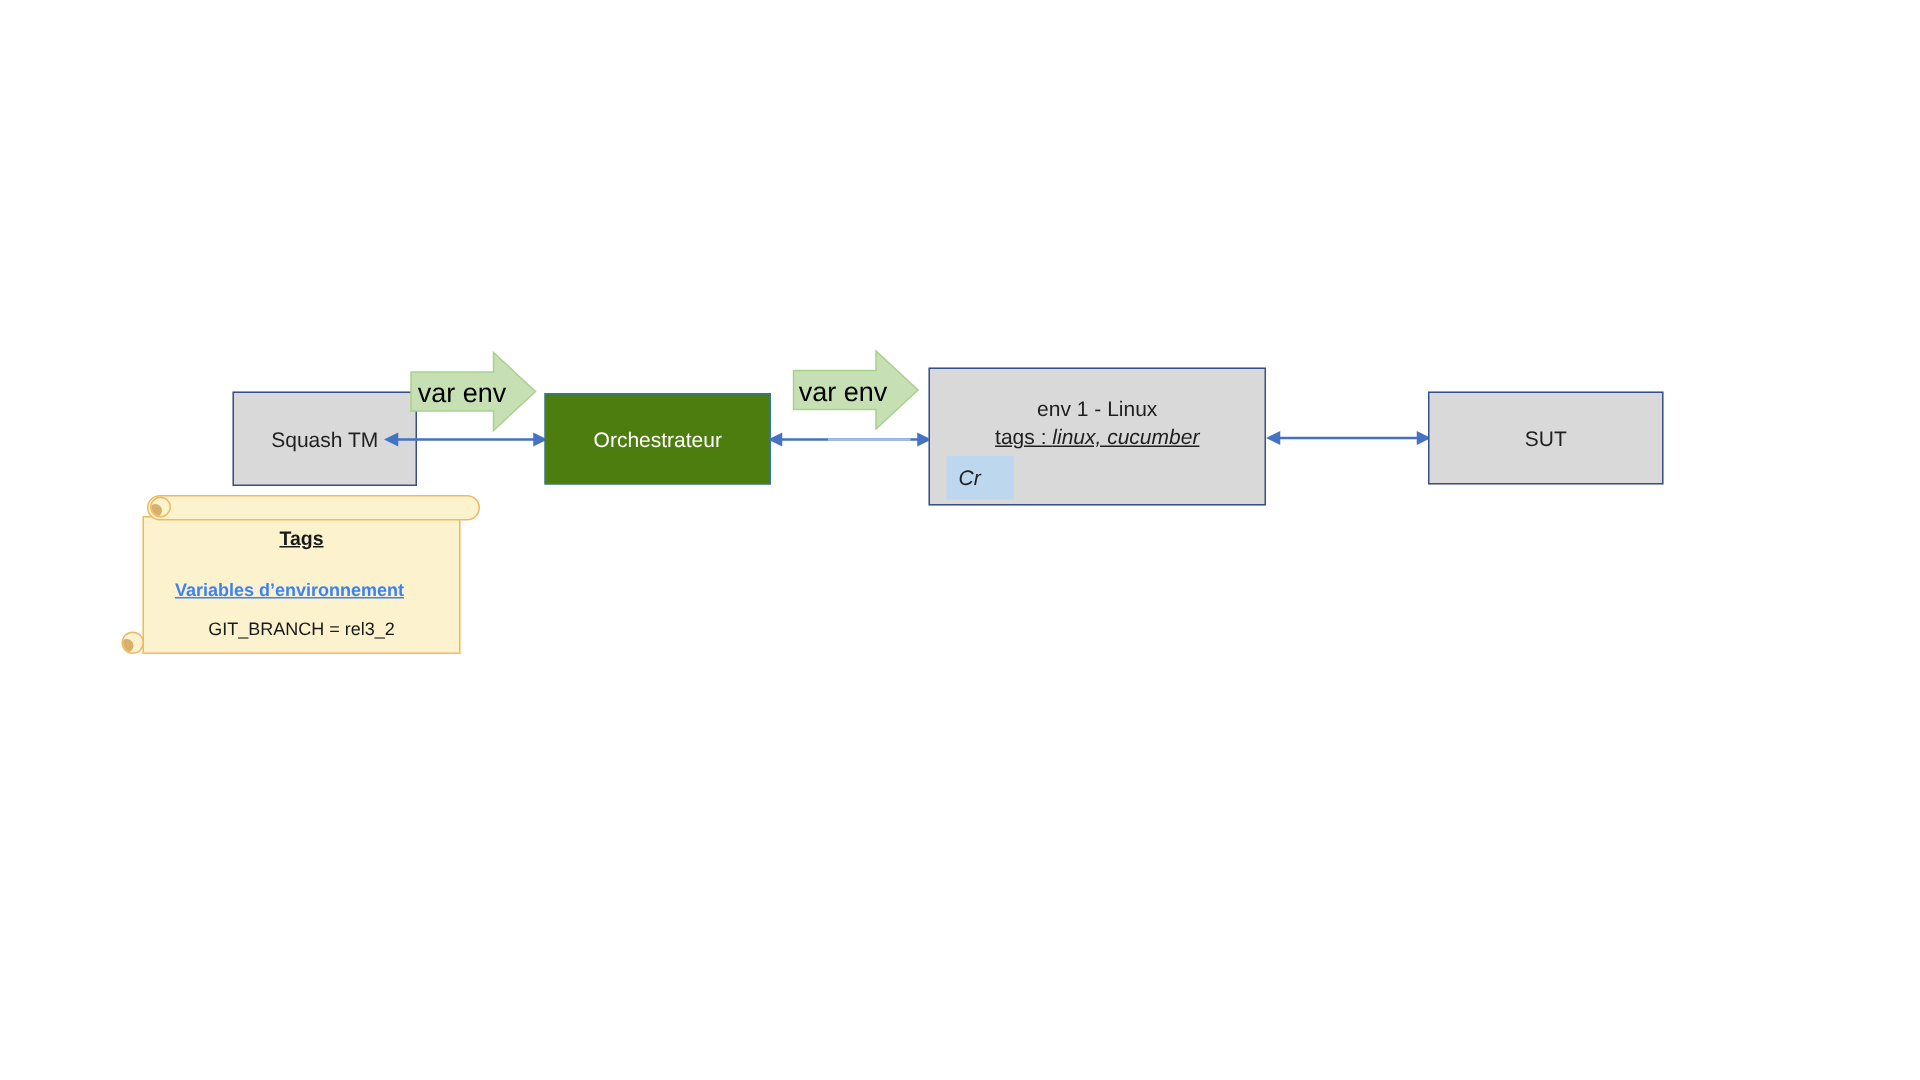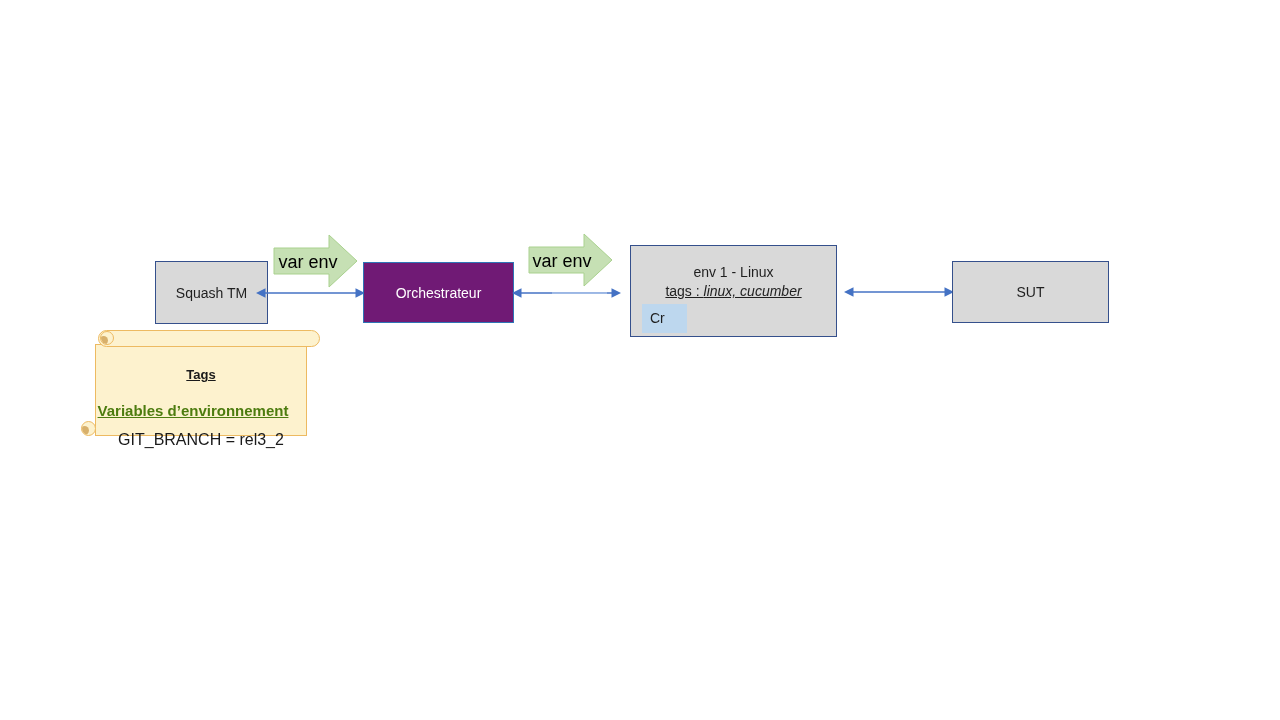--- a/index.html
+++ b/index.html
@@ -14,39 +14,39 @@
 
   .node {
     position: absolute; box-sizing: border-box;
     background: #d9d9d9;
     border: 1.5px solid #35508c;
     display: flex; align-items: center; justify-content: center;
     font-size: 14px; color: #1f1f1f;
     text-align: center;
   }
   #node-orchestrateur {
-    background: #701a75;
+    background: #4d7c0f;
     border-color: #2e75b6;
     color: #ffffff;
   }
   #node-env1 {
     flex-direction: column;
     justify-content: flex-start;
     padding-top: 17px;
     line-height: 19px;
   }
   #node-env1 .tags-line { white-space: pre-wrap; text-decoration: underline; }
   #node-env1 .tags-line .ital { font-style: italic; }
   .badge {
     position: absolute; left: 11px; top: 58px;
     width: 45px; height: 29px;
     background: #bdd7ee;
     display: flex; align-items: center;
     padding-left: 8px; box-sizing: border-box;
-    font-size: 14px; color: #1f1f1f;
+    font-size: 14px; color: #1f1f1f; font-style: italic;
   }
 
   .connector { position: absolute; }
   .green-arrow { position: absolute; }
   .flow-label {
     position: absolute; width: 62px;
     text-align: center; font-size: 18px; color: #000000;
     line-height: 15px;
   }
 
@@ -76,36 +76,36 @@
   }
   #note-curl-top { left: 100px; top: 331px; width: 14px; height: 14px; z-index: 3; }
   #note-curl-bottom { left: 81px; top: 421px; width: 15px; height: 15px; z-index: 2; }
 
   .note-text {
     position: absolute; left: 95px; top: 348px; width: 212px;
     text-align: center; z-index: 3;
   }
   .note-heading {
     font-size: 13px; font-weight: bold; text-decoration: underline;
-    margin: 19px 0 20px 0; color: #1a1a1a;
+    margin: 3px 0 20px 0; color: #1a1a1a;
   }
   .note-subheading {
-    font-size: 15px; font-weight: bold; text-decoration: underline;
-    margin: 0 16px 2px 0; color: #4d7c0f;
+    font-size: 12px; font-weight: bold; text-decoration: underline;
+    margin: 0 16px 2px 0; color: #3b82f6;
   }
   .note-line {
-    font-size: 16px; color: #1a1a1a; margin: 12px;
+    font-size: 12px; color: #1a1a1a; margin: 12px;
   }
 </style>
 </head>
 <body>
 
 <div id="stage">
 
-  <div class="node" id="node-squash" style="left:155px; top:261px; width:113px; height:63px;">
+  <div class="node" id="node-squash" style="left:155px; top:261px; width:123px; height:63px;">
     <span>Squash TM</span>
   </div>
 
   <svg class="connector" style="left:256px; top:287px;" width="109" height="12" viewBox="0 0 109 12">
     <line x1="8" y1="6" x2="101" y2="6" stroke="#4472c4" stroke-width="1.7"></line>
     <polygon points="0,6 9.5,1.3 9.5,10.7" fill="#4472c4"></polygon>
     <polygon points="109,6 99.5,1.3 99.5,10.7" fill="#4472c4"></polygon>
   </svg>
 
   <svg class="green-arrow" style="left:273px; top:234px;" width="85" height="54" viewBox="0 0 85 54">
@@ -122,21 +122,21 @@
     <rect x="40" y="5.2" width="55" height="1.7" fill="#a6bfe8"></rect>
     <polygon points="0,6 9.5,1.3 9.5,10.7" fill="#4472c4"></polygon>
     <polygon points="109,6 99.5,1.3 99.5,10.7" fill="#4472c4"></polygon>
   </svg>
 
   <svg class="green-arrow" style="left:528px; top:233px;" width="85" height="54" viewBox="0 0 85 54">
     <polygon points="1,14 56,14 56,1 84,27 56,53 56,40 1,40" fill="#c6e0b4" stroke="#a9d18e" stroke-width="1"></polygon>
   </svg>
   <div class="flow-label" style="left:531px; top:254px;">var env</div>
 
-  <div class="node" id="node-env1" style="left:619px; top:245px; width:207px; height:92px;margin-left:11px;">
+  <div class="node" id="node-env1" style="left:619px; top:245px; width:225px; height:92px;">
     <div>env 1 - Linux</div>
     <div class="tags-line"><span>tags : </span><span class="ital">linux, cucumber</span></div>
     <div class="badge">
       <span>Cr</span>
     </div>
   </div>
 
   <svg class="connector" style="left:844px; top:286px;" width="110" height="12" viewBox="0 0 110 12">
     <line x1="8" y1="6" x2="102" y2="6" stroke="#4472c4" stroke-width="1.7"></line>
     <polygon points="0,6 9.5,1.3 9.5,10.7" fill="#4472c4"></polygon>

